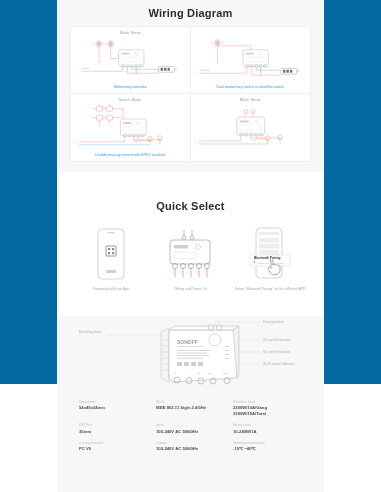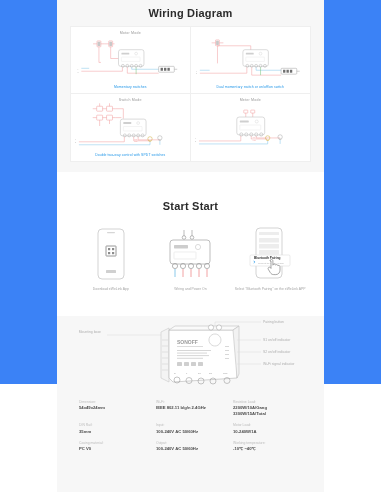--- a/index.html
+++ b/index.html
@@ -2,21 +2,21 @@
 <html><head>
 <meta charset="utf-8">
 <style>
   * { box-sizing: border-box; margin: 0; padding: 0; }
   html, body {
     width: 381px; height: 492px;
     background: #ffffff;
     font-family: "Liberation Sans", sans-serif;
     overflow: hidden;
   }
-  .page { position: relative; width: 381px; height: 384px; background:#3b82f6; }
+  .page { position: relative; width: 381px; height: 384px; background:#0369a1; }
   .col {
     position: absolute; left: 57px; top: 0; width: 267px; min-height: 492px;
     background: #f7f7f7;
   }
 
   
   .section { position: relative; width: 100%; background: #f7f7f7; }
   .sect-title {
     text-align: center;
     font-size: 11px;
@@ -304,21 +304,21 @@
           </div>
           <div class="blue-cap"></div>
         </div>
 
       </div>
     </div>
 
     <div class="white-gap" style="height:14px;"></div>
 
     <div class="section" style="background:#ffffff;">
-      <div class="sect-title" style="padding-top:14px;padding-bottom:10px;">Start Start</div>
+      <div class="sect-title" style="padding-top:14px;padding-bottom:10px;">Quick Select</div>
 
       <div class="qs-row">
 
         <div class="qs-item">
           <div class="qs-art">
             <svg width="30" height="52" viewBox="0 0 30 52" xmlns="http://www.w3.org/2000/svg">
               <rect x="2" y="1" width="26" height="50" rx="4" fill="#ffffff" stroke="#c8c8c8" stroke-width=".8"></rect>
               <rect x="11" y="4" width="8" height="1.2" rx=".6" fill="#d6d6d6"></rect>
               <g fill="#8c8c8c">
                 <rect x="10" y="18" width="10" height="10" rx=".5" fill="none" stroke="#8c8c8c" stroke-width=".9"></rect>

